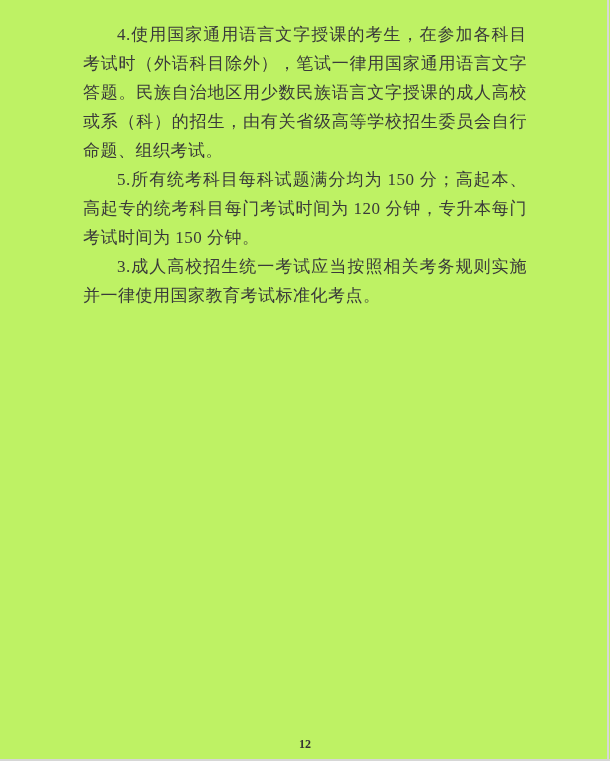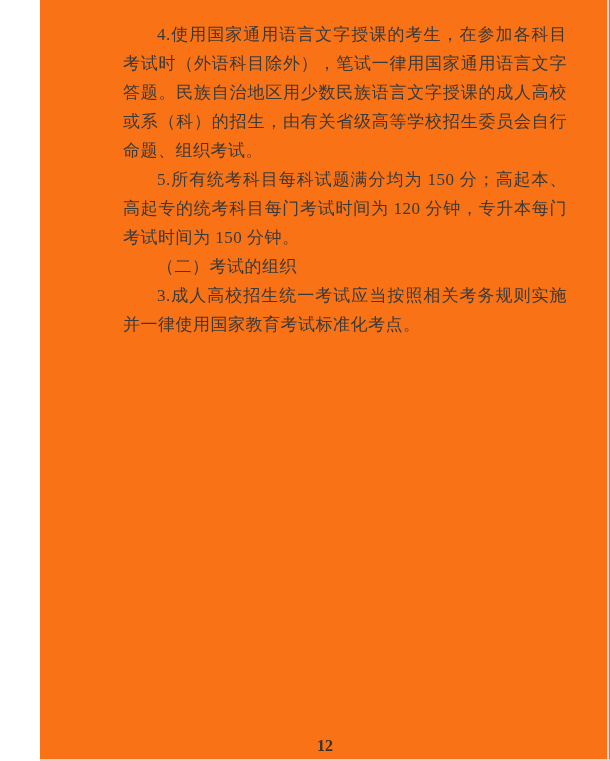--- a/index.html
+++ b/index.html
@@ -7,22 +7,21 @@
     width: 610px;
     height: 761px;
     background: #ffffff;
     position: relative;
     overflow: hidden;
     font-family: "Liberation Serif", "DejaVu Serif", serif;
   }
   .page {
     position: absolute;
     inset: 0;
-    background: #f97316;
-    margin-left: 40px;
+    background: #bef264;
   }
   .content {
     position: absolute;
     left: 83px;
     top: 20px;
     width: 444px;
   }
   .content p {
     margin: 0;
     text-indent: 2em;
@@ -33,21 +32,21 @@
     text-justify: inter-character;
     letter-spacing: 0.5px;
     font-family: "Liberation Serif", "DejaVu Serif", serif;
   }
   .page-footer {
     position: absolute;
     left: 0;
     right: 0;
     top: 737px;
     text-align: center;
-    font-size: 16px;
+    font-size: 12px;
     font-weight: bold;
     color: #333333;
     font-family: "Liberation Serif", "DejaVu Serif", serif;
   }
   .edge-right {
     position: absolute;
     top: 0;
     right: 1px;
     width: 2px;
     height: 761px;
@@ -63,21 +62,20 @@
   }
 </style>
 </head>
 <body>
 
 <div class="page">
 
   <div class="content">
     <p>4.使用国家通用语言文字授课的考生，在参加各科目考试时（外语科目除外），笔试一律用国家通用语言文字答题。民族自治地区用少数民族语言文字授课的成人高校或系（科）的招生，由有关省级高等学校招生委员会自行命题、组织考试。</p>
     <p>5.所有统考科目每科试题满分均为 150 分；高起本、高起专的统考科目每门考试时间为 120 分钟，专升本每门考试时间为 150 分钟。</p>
-    <p>（二）考试的组织</p>
     <p>3.成人高校招生统一考试应当按照相关考务规则实施并一律使用国家教育考试标准化考点。</p>
   </div>
 
   <div class="page-footer">12</div>
 
   <div class="edge-right"></div>
   <div class="edge-bottom"></div>
 
 </div>
 

